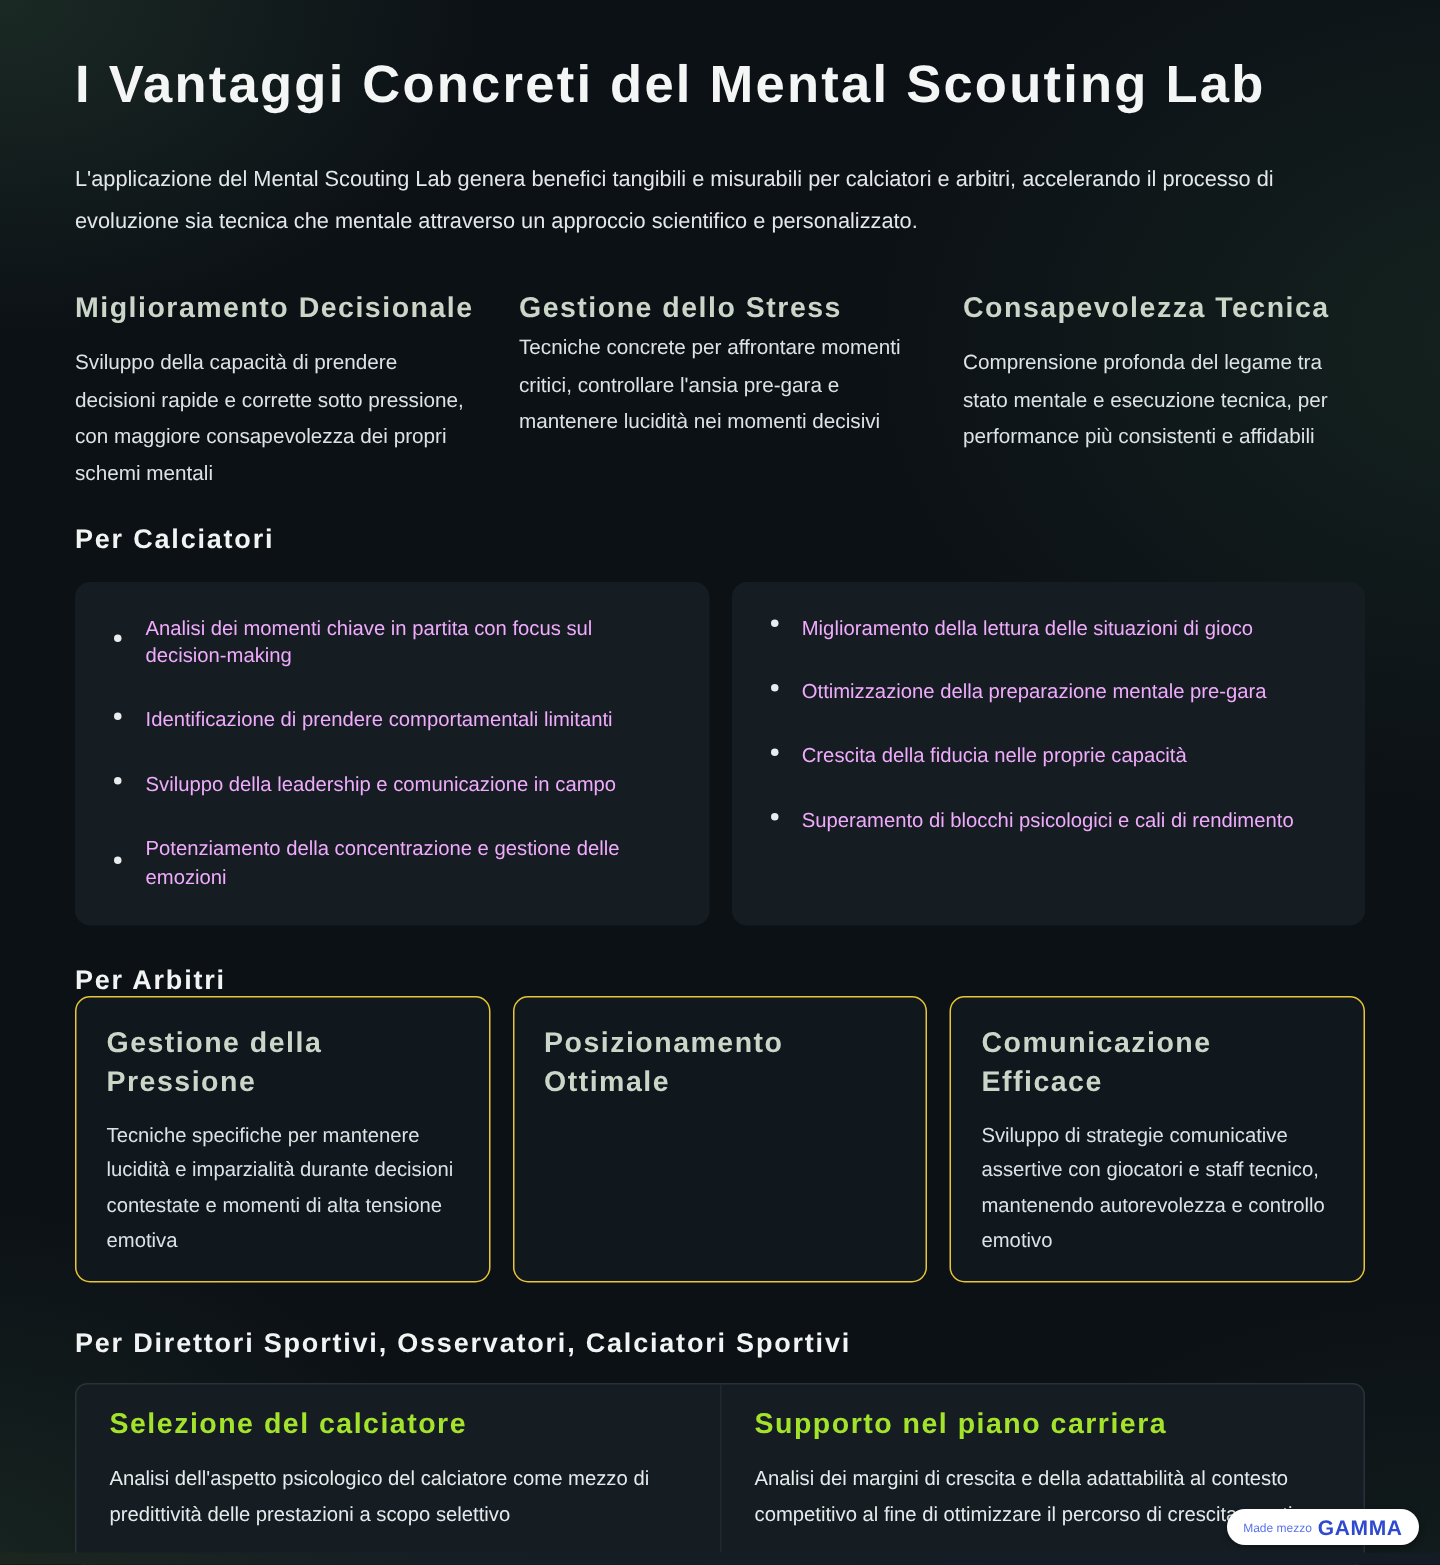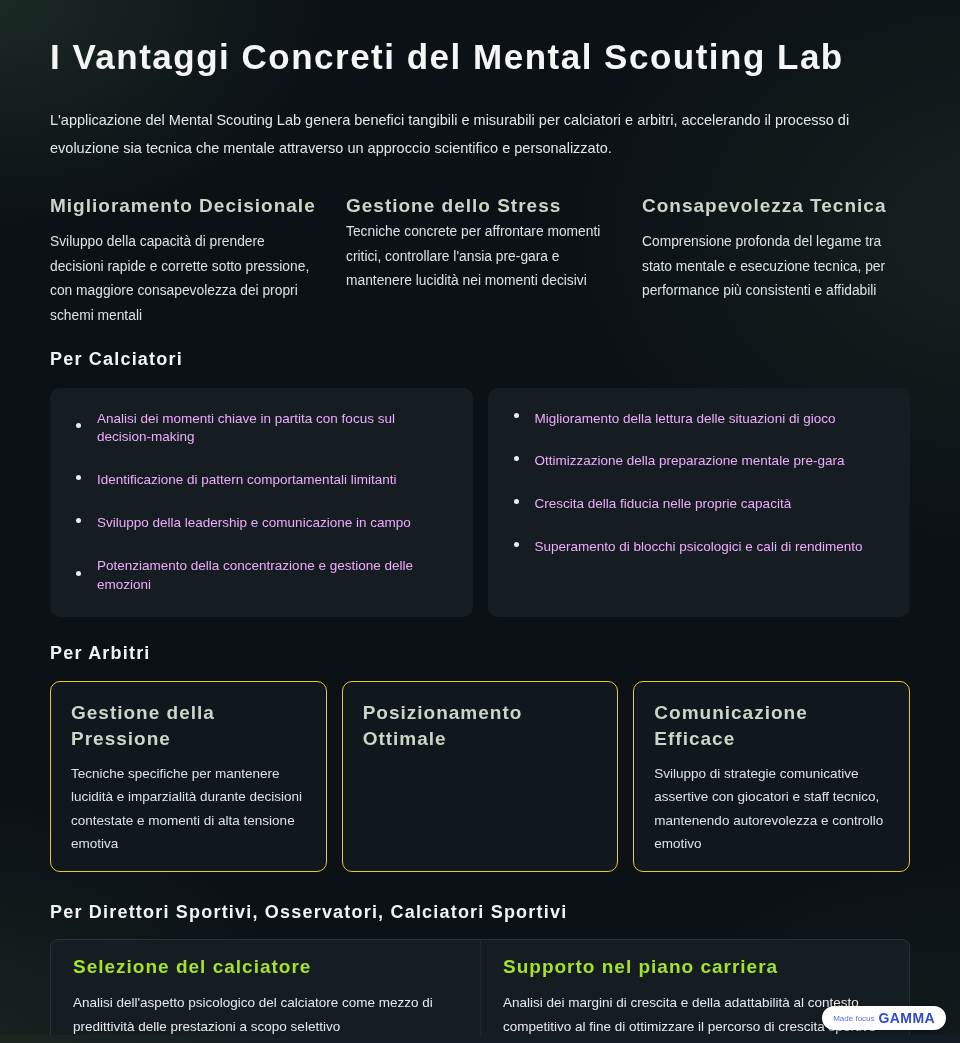--- a/index.html
+++ b/index.html
@@ -90,21 +90,20 @@
     width: 5px; height: 5px;
     border-radius: 50%;
     background: #e9edef;
     margin: 0 16px 0 6px;
     position: relative;
     top: -3px;
   }
 
   .sec-arbitri { margin-top: 26px; }
   .cards-3col {
-    margin-top: 17px;
     display: grid;
     grid-template-columns: 1fr 1fr 1fr;
     gap: 15px;
   }
   .yellow-card {
     background: #10171d;
     border: 1.6px solid #e9c636;
     border-radius: 10px;
     padding: 18px 20px 16px 20px;
   }
@@ -198,21 +197,21 @@
 
   <div class="cards-2col">
     <div class="list-card">
       <ul>
         <li>
             <span class="dot"></span>
             <span>Analisi dei momenti chiave in partita con focus sul decision-making</span>
           </li>
         <li>
             <span class="dot"></span>
-            <span>Identificazione di pattern comportamentali limitanti</span>
+            <span>Identificazione di prendere comportamentali limitanti</span>
           </li>
         <li>
             <span class="dot"></span>
             <span>Sviluppo della leadership e comunicazione in campo</span>
           </li>
         <li>
             <span class="dot"></span>
             <span>Potenziamento della concentrazione e gestione delle emozioni</span>
           </li>
       </ul>
@@ -264,17 +263,17 @@
     </div>
     <div class="pane">
       <div class="lime-title">Supporto nel piano carriera</div>
       <div class="pane-body">Analisi dei margini di crescita e della adattabilità al contesto competitivo al fine di ottimizzare il percorso di crescita sportivo</div>
     </div>
   </div>
 
 </div>
 
 <div class="gamma-badge">
-  <span class="prefix">Made focus</span>
+  <span class="prefix">Made mezzo</span>
   <span class="brand">GAMMA</span>
 </div>
 
 <div class="bottom-strip"></div>
 
 </body></html>

